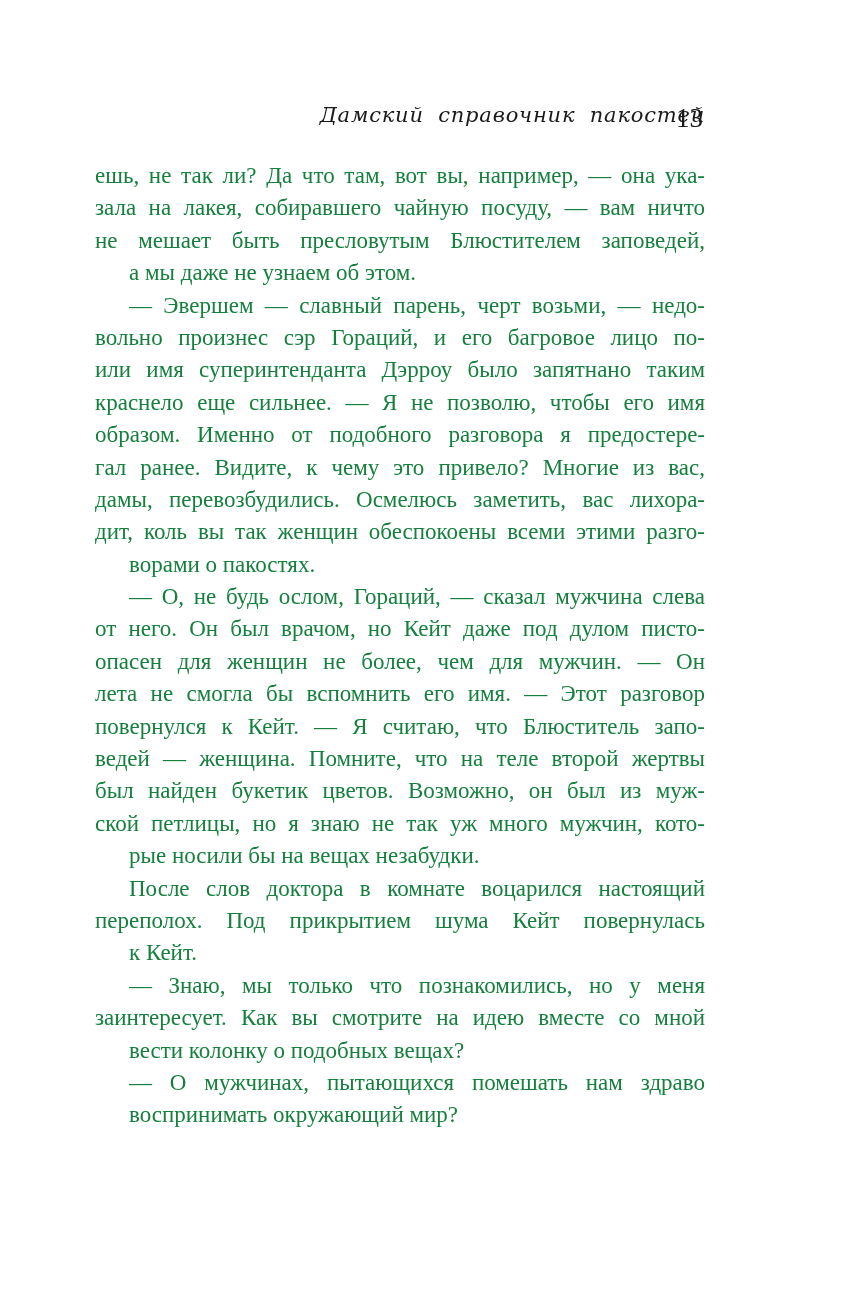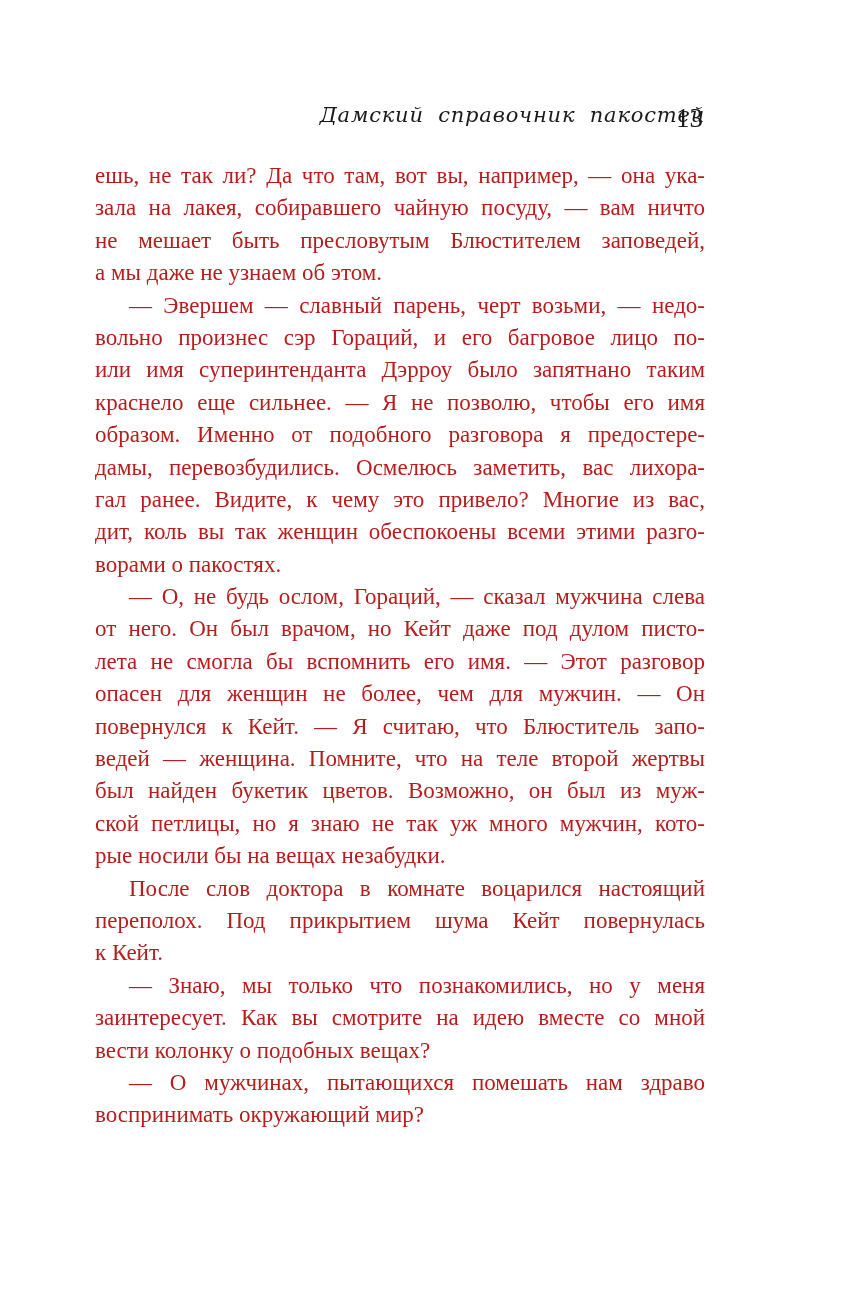--- a/index.html
+++ b/index.html
@@ -43,33 +43,34 @@
     font-size: 27px;
     color: #1a1a1a;
   }
   .text-column {
     position: absolute;
     top: 160px;
     left: 95px;
     width: 610px;
     font-size: 23px;
     line-height: 32.4px;
-    color: #b91c1c;
+    color: #15803d;
   }
   .paragraph {
     margin: 0;
   }
   .line {
     text-align: justify;
     text-align-last: justify;
     overflow: hidden;
     height: 32.4px;
   }
   .line.last {
     text-align-last: left;
+    margin-left: 34px;
   }
   .line.indent {
     text-indent: 34px;
   }
 </style>
 </head>
 <body>
 
 <div class="page">
   <div class="running-header">
@@ -82,30 +83,30 @@
         <div class="line">зала на лакея, собиравшего чайную посуду, — вам ничто</div>
         <div class="line">не мешает быть пресловутым Блюстителем заповедей,</div>
         <div class="line last">а мы даже не узнаем об этом.</div>
       </div>
       <div class="paragraph">
         <div class="line indent">— Эвершем — славный парень, черт возьми, — недо-</div>
         <div class="line">вольно произнес сэр Гораций, и его багровое лицо по-</div>
         <div class="line">или имя суперинтенданта Дэрроу было запятнано таким</div>
         <div class="line">краснело еще сильнее. — Я не позволю, чтобы его имя</div>
         <div class="line">образом. Именно от подобного разговора я предостере-</div>
+        <div class="line">гал ранее. Видите, к чему это привело? Многие из вас,</div>
         <div class="line">дамы, перевозбудились. Осмелюсь заметить, вас лихора-</div>
-        <div class="line">гал ранее. Видите, к чему это привело? Многие из вас,</div>
         <div class="line">дит, коль вы так женщин обеспокоены всеми этими разго-</div>
         <div class="line last">ворами о пакостях.</div>
       </div>
       <div class="paragraph">
         <div class="line indent">— О, не будь ослом, Гораций, — сказал мужчина слева</div>
         <div class="line">от него. Он был врачом, но Кейт даже под дулом писто-</div>
+        <div class="line">опасен для женщин не более, чем для мужчин. — Он</div>
         <div class="line">лета не смогла бы вспомнить его имя. — Этот разговор</div>
-        <div class="line">опасен для женщин не более, чем для мужчин. — Он</div>
         <div class="line">повернулся к Кейт. — Я считаю, что Блюститель запо-</div>
         <div class="line">ведей — женщина. Помните, что на теле второй жертвы</div>
         <div class="line">был найден букетик цветов. Возможно, он был из муж-</div>
         <div class="line">ской петлицы, но я знаю не так уж много мужчин, кото-</div>
         <div class="line last">рые носили бы на вещах незабудки.</div>
       </div>
       <div class="paragraph">
         <div class="line indent">После слов доктора в комнате воцарился настоящий</div>
         <div class="line">переполох. Под прикрытием шума Кейт повернулась</div>
         <div class="line last">к Кейт.</div>

